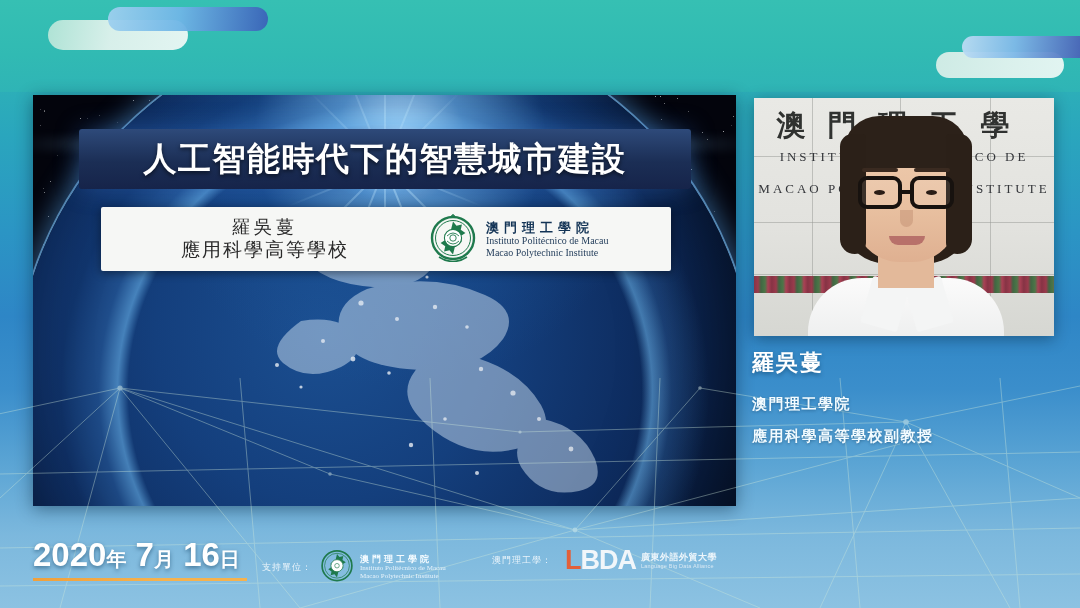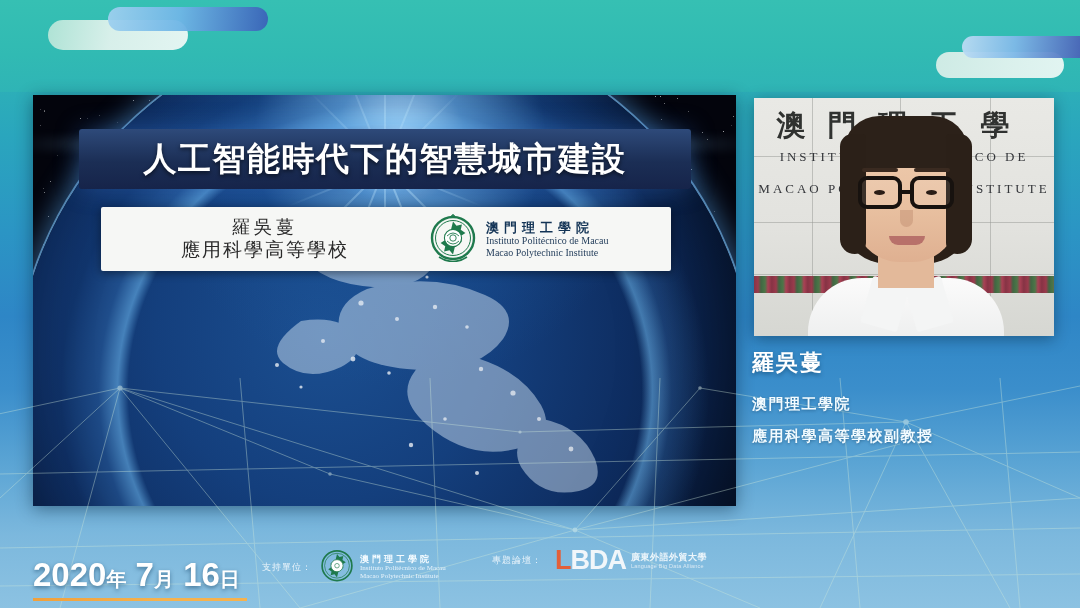--- a/index.html
+++ b/index.html
@@ -251,21 +251,21 @@
     margin-bottom:13px;
     text-shadow:0 1px 3px rgba(0,40,70,.4);
   }
 
   
   .net { position:absolute; left:0; bottom:0; width:1080px; height:230px; opacity:.5; }
 
   
   .footer { position:absolute; left:0; bottom:0; width:1080px; height:78px; z-index:5; }
 
-  .date-block { position:absolute; left:33px; top:26px; }
+  .date-block { position:absolute; left:33px; top:6px; }
   .date-block .dt {
     font-size:33px; font-weight:bold; color:#ffffff; letter-spacing:0px;
     text-shadow:0 2px 4px rgba(0,45,80,.5);
     white-space:nowrap;
   }
   .date-block .dt .u { font-size:20px; }
   .date-underline {
     margin-top:4px; width:214px; height:3px;
     background:linear-gradient(90deg,#f0a03c 0%,#f6b24e 60%,#f6b24e 100%);
   }
@@ -716,21 +716,21 @@
         </span>
         <span class="hm-text">
           <div class="hm-cn">澳門理工學院</div>
           <div class="hm-pt">Instituto Politécnico de Macau</div>
           <div class="hm-en">Macao Polytechnic Institute</div>
         </span>
       </span>
     </div>
 
     <div class="support-group">
-      <span class="unit-label">專題論壇：</span>
+      <span class="unit-label">澳門理工學：</span>
 
       <span class="logo-lbda">
         <span class="lb"><span class="l1">L</span><span class="l2">BDA</span></span>
         <span class="lbt">
           <div class="c">廣東外語外貿大學</div>
           <div class="e">Language Big Data Alliance</div>
         </span>
       </span>
 
 

